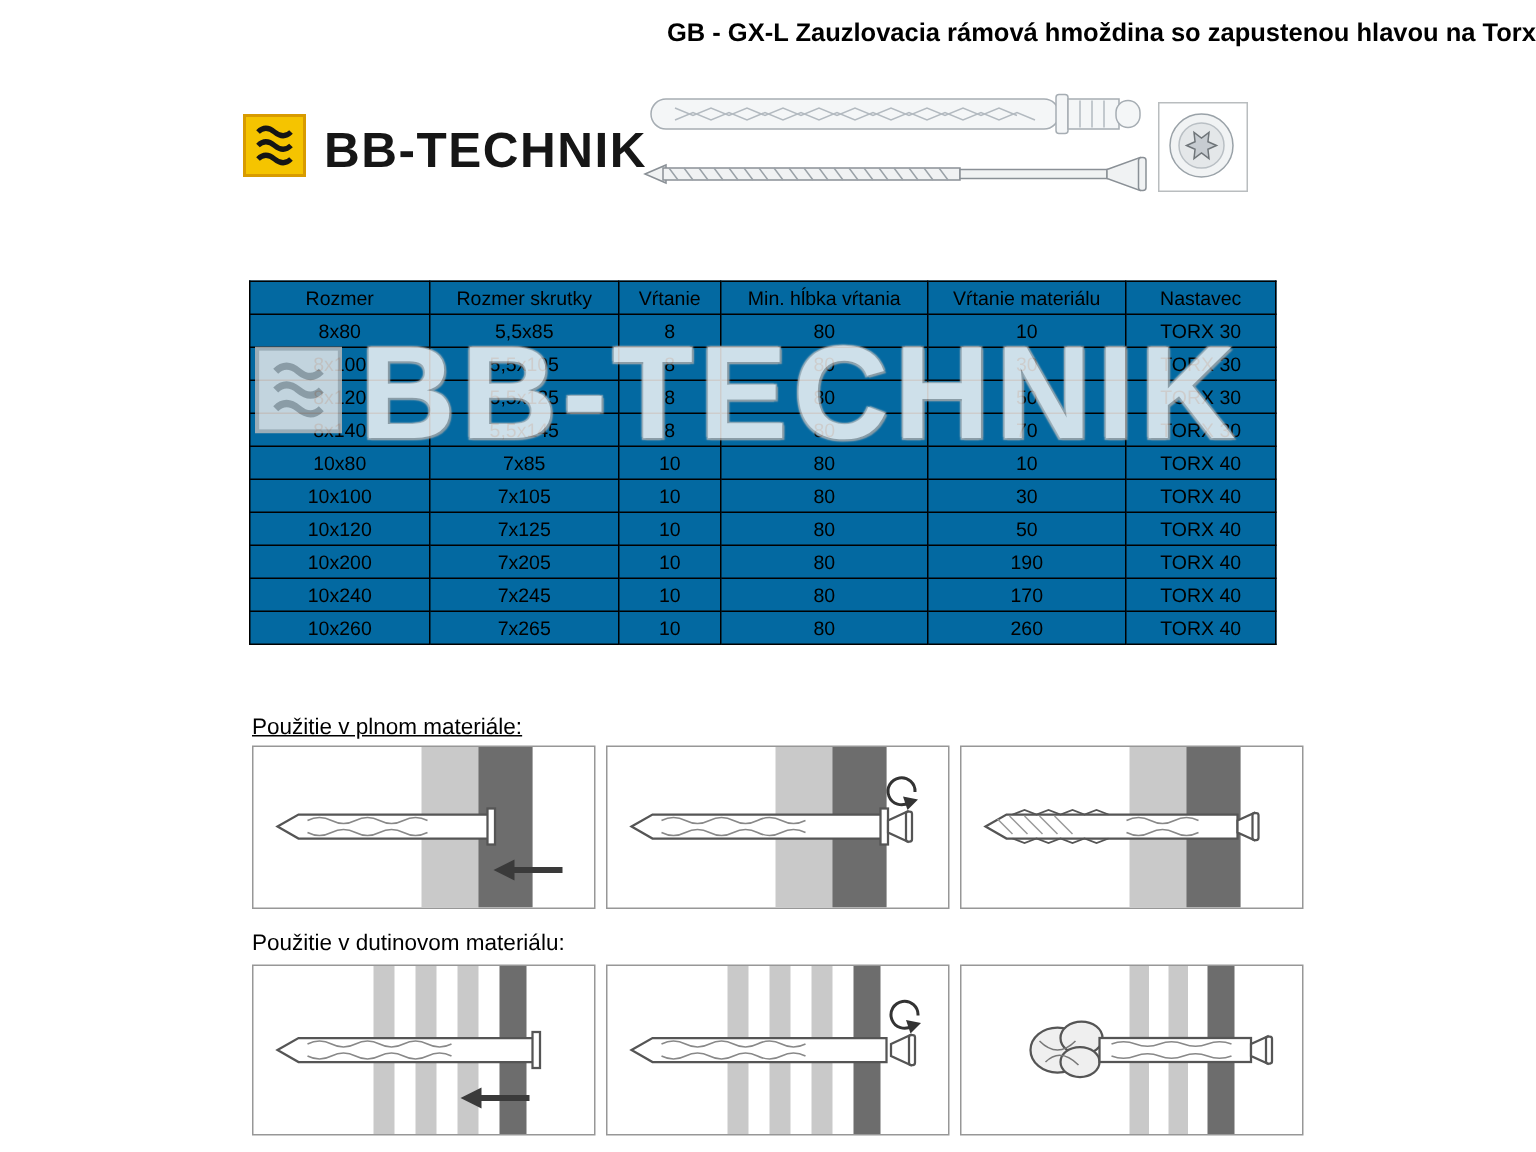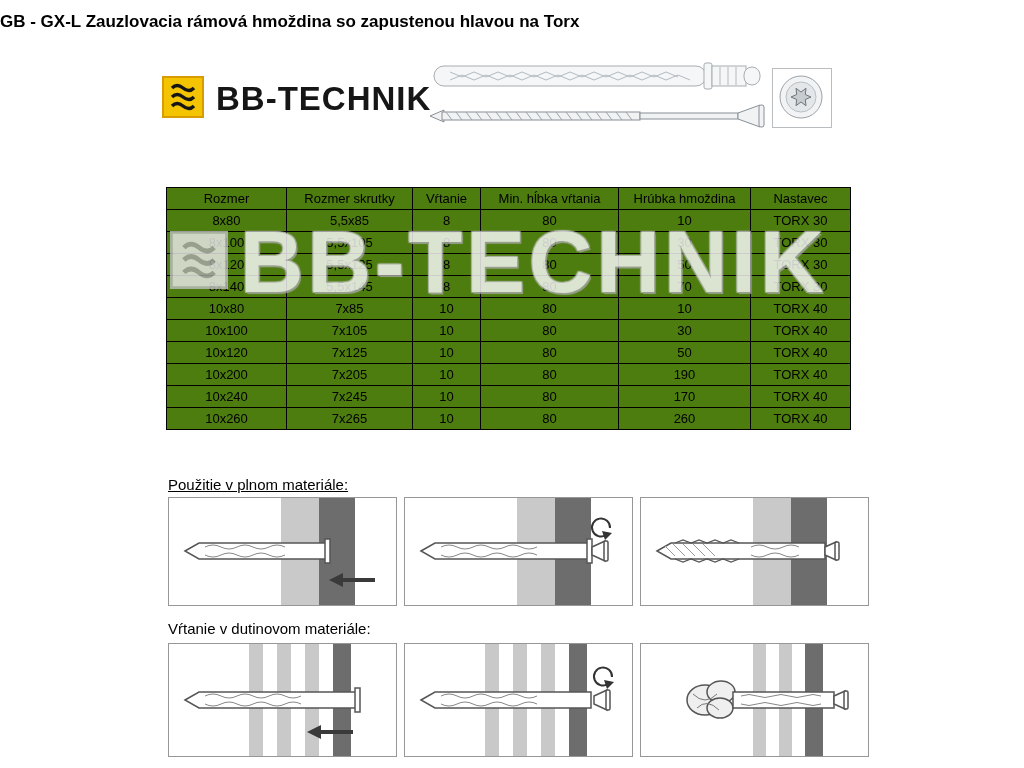--- a/index.html
+++ b/index.html
@@ -1,33 +1,33 @@
 <!DOCTYPE html>
 <html><head>
 <meta charset="utf-8">
 <style>
   html,body{margin:0;padding:0;}
   body{
     width:1024px;height:768px;position:relative;background:#ffffff;
     font-family:"Liberation Sans", sans-serif;color:#000;overflow:hidden;
   }
   .page-title{
-    position:absolute;top:12px;left:0;width:1024px;text-align:left;
+    position:absolute;top:12px;left:0;width:1024px;text-align:right;
     font-size:17px;font-weight:bold;
   }
   .brand{position:absolute;left:162px;top:76px;display:flex;align-items:center;gap:12px;}
   .brand-name{font-size:33px;font-weight:800;letter-spacing:1px;color:#161616;}
   .product-art{position:absolute;left:428px;top:60px;}
   .torx-box{
     position:absolute;left:772px;top:68px;width:58px;height:58px;
     border:1px solid #b9bdbf;background:#fff;
   }
   .spec-table{
     position:absolute;left:166px;top:187px;border-collapse:collapse;table-layout:fixed;
-    width:684px;background:#4d7c0f;
+    width:684px;background:#0369a1;
   }
   .spec-table th,.spec-table td{
     border:1px solid #000;font-size:13px;font-weight:normal;text-align:center;
     padding:1px 2px;height:19px;white-space:nowrap;overflow:hidden;
   }
   .watermark{
     position:absolute;left:170px;top:206px;width:690px;height:112px;
     display:flex;align-items:center;gap:12px;pointer-events:none;z-index:5;opacity:0.82;
     overflow:hidden;
   }
@@ -108,21 +108,21 @@
     <col style="width:138px">
       <col style="width:132px">
       <col style="width:100px">
   </colgroup>
   <thead>
     <tr>
         <th>Rozmer</th>
         <th>Rozmer skrutky</th>
         <th>Vŕtanie</th>
         <th>Min. hĺbka vŕtania</th>
-        <th>Hrúbka hmoždina</th>
+        <th>Vŕtanie materiálu</th>
         <th>Nastavec</th>
       </tr>
   </thead>
   <tbody>
       <tr>
         <td>8x80</td>
         <td>5,5x85</td>
         <td>8</td>
         <td>80</td>
         <td>10</td>
@@ -267,21 +267,21 @@
       <path d="M110 49 q8 -4 16 0 t16 0 t16 0" fill="none" stroke="#888" stroke-width="1"></path>
       <path d="M110 57 q8 4 16 0 t16 0 t16 0" fill="none" stroke="#888" stroke-width="1"></path>
     </g>
     <g>
       <polygon points="184,49 195,44 195,62 184,57" fill="#fff" stroke="#555" stroke-width="1.5"></polygon>
       <rect x="194" y="44" width="4" height="18" rx="1.5" fill="#fff" stroke="#555" stroke-width="1.5"></rect>
     </g>
   </svg>
 </div>
 
-<div class="section-title hollow">Vŕtanie v dutinovom materiále:</div>
+<div class="section-title hollow">Použitie v dutinovom materiálu:</div>
 
 <div class="illu-box illu-row2 pos-1">
   <svg viewBox="0 0 227 112">
     <g>
       <rect x="80" y="0" width="14" height="112" fill="#c9c9c9"></rect>
       <rect x="108" y="0" width="14" height="112" fill="#c9c9c9"></rect>
       <rect x="136" y="0" width="14" height="112" fill="#c9c9c9"></rect>
       <rect x="164" y="0" width="18" height="112" fill="#6d6d6d"></rect>
     </g>
     <g>

